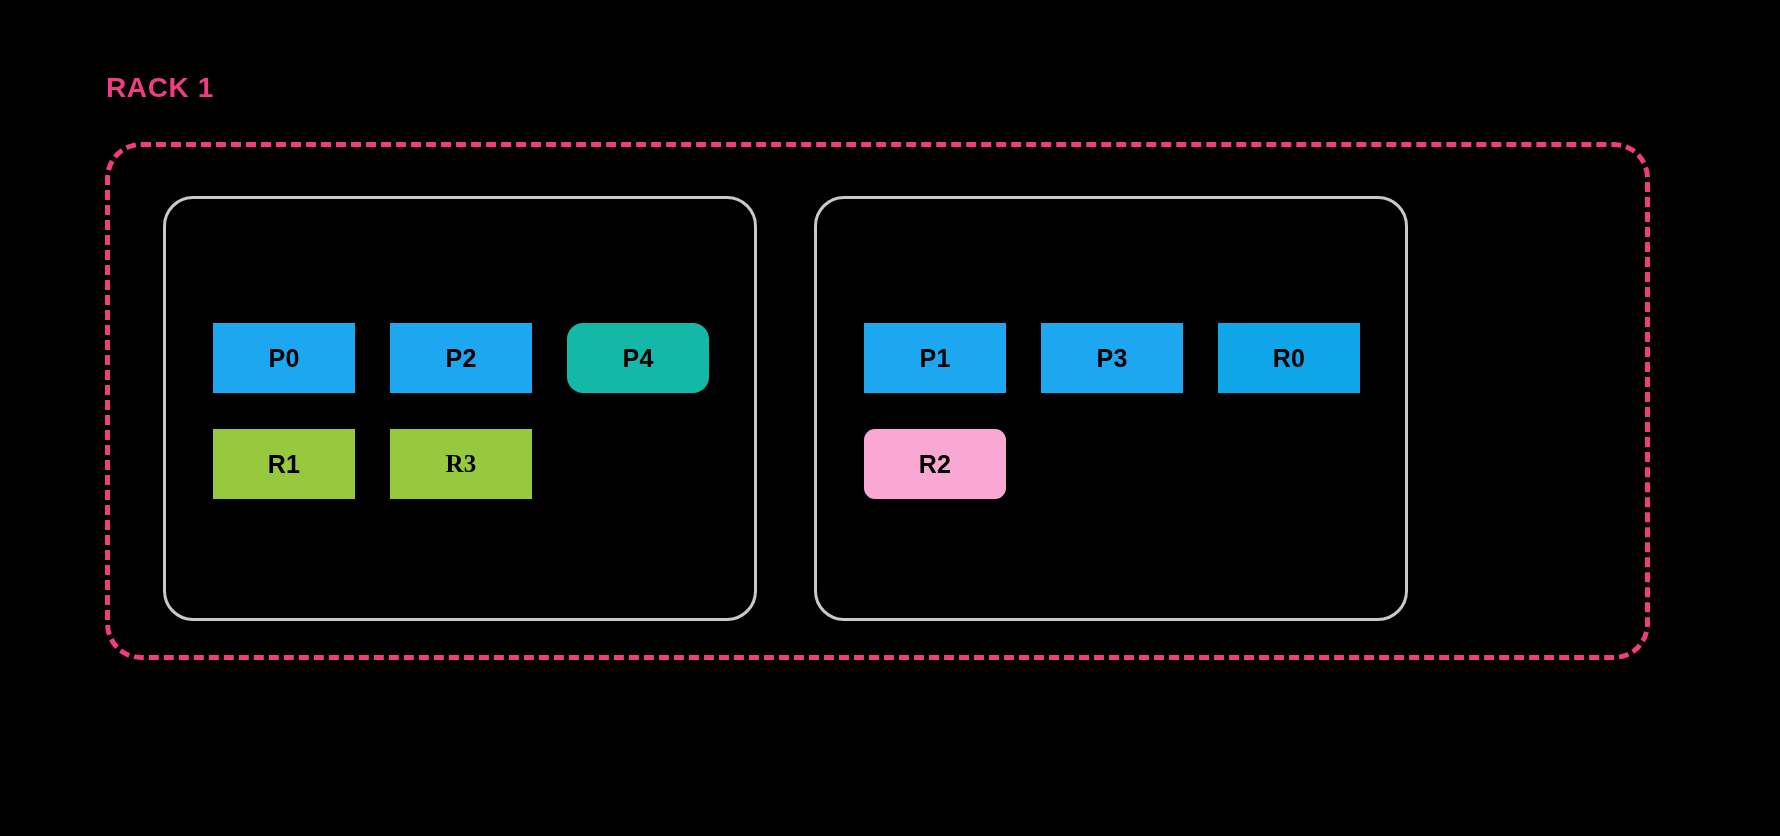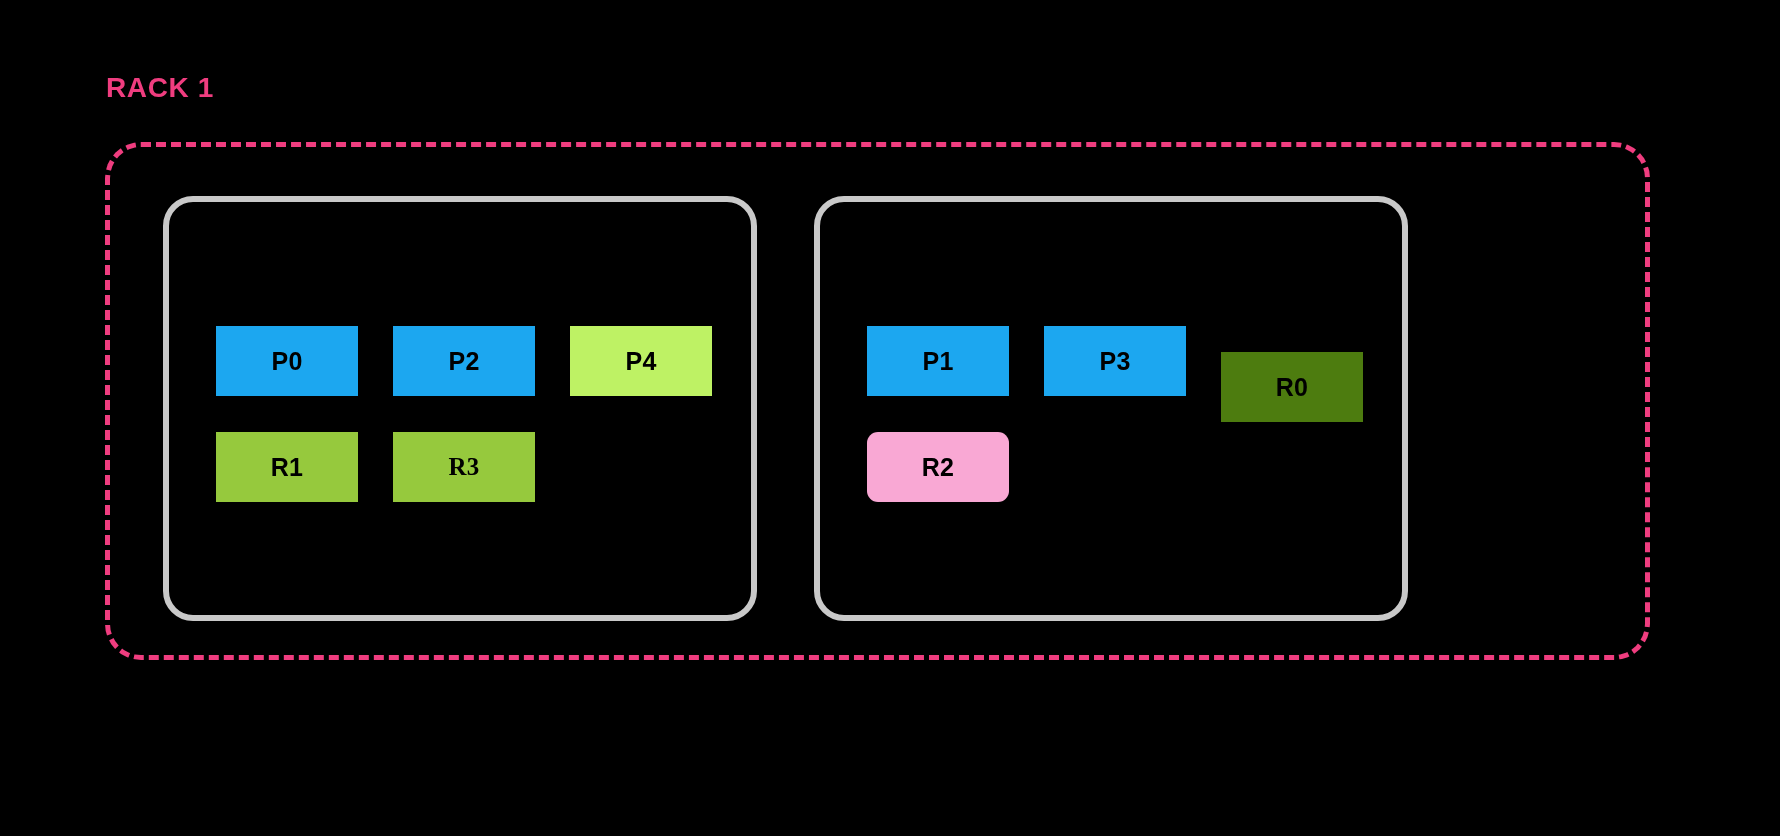--- a/index.html
+++ b/index.html
@@ -45,21 +45,21 @@
     box-sizing: border-box;
     background: transparent;
   }
 
   
   .node-box {
     position: absolute;
     top: 196px;
     width: 594px;
     height: 425px;
-    border: 6px solid #fef9c3;
+    border: 3px solid #fef9c3;
     border-radius: 30px;
     box-sizing: border-box;
     background: transparent;
   }
   .node-left  { left: 163px; }
   .node-right { left: 814px; }
 
   
   .chip-grid {
     position: absolute;
@@ -94,30 +94,30 @@
 <div id="canvas" style="background: rgb(0, 0, 0);">
 
   <div class="rack-label" style="color: rgb(239, 61, 127);">RACK 1</div>
 
   <div class="rack-box" style="border-color: rgb(239, 61, 127); border-style: dashed;"></div>
 
   <div class="node-box node-left" style="border-color: rgb(201, 201, 201);">
     <div class="chip-grid">
         <div class="chip primary" style="background: rgb(28, 167, 240); color: rgb(0, 0, 0);">P0</div>
         <div class="chip primary" style="background: rgb(28, 167, 240); color: rgb(0, 0, 0);">P2</div>
-        <div class="chip primary" style="background: #bef264; color: rgb(0, 0, 0);">P4</div>
+        <div class="chip primary" style="background: #14b8a6; color: rgb(0, 0, 0); border-radius: 16px;">P4</div>
         <div class="chip replica" style="background: rgb(150, 201, 61); color: rgb(0, 0, 0);">R1</div>
         <div class="chip replica" style="background: rgb(150, 201, 61); color: rgb(0, 0, 0); font-family: Liberation Serif, serif;">R3</div>
         <div class="chip empty" style="color: rgb(0, 0, 0);"></div>
       </div>
   </div>
 
   <div class="node-box node-right" style="border-color: rgb(201, 201, 201);">
     <div class="chip-grid">
         <div class="chip primary" style="background: rgb(28, 167, 240); color: rgb(0, 0, 0);">P1</div>
         <div class="chip primary" style="background: rgb(28, 167, 240); color: rgb(0, 0, 0);">P3</div>
-        <div class="chip replica" style="background: #4d7c0f; color: rgb(0, 0, 0); margin-top: 26px;">R0</div>
+        <div class="chip replica" style="background: #0ea5e9; color: rgb(0, 0, 0);">R0</div>
         <div class="chip replica" style="background: #f9a8d4; color: rgb(0, 0, 0); border-radius: 11px;">R2</div>
         <div class="chip empty" style="color: rgb(0, 0, 0);"></div>
       </div>
   </div>
 
 </div>
 
 </body></html>

